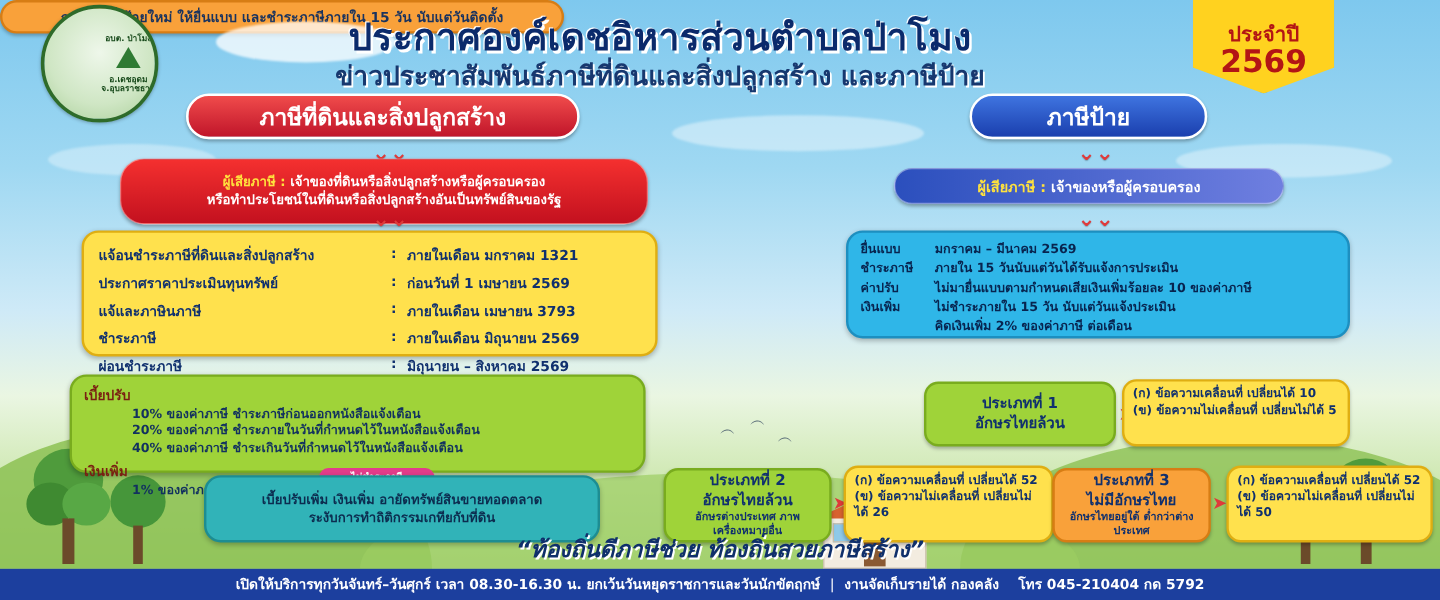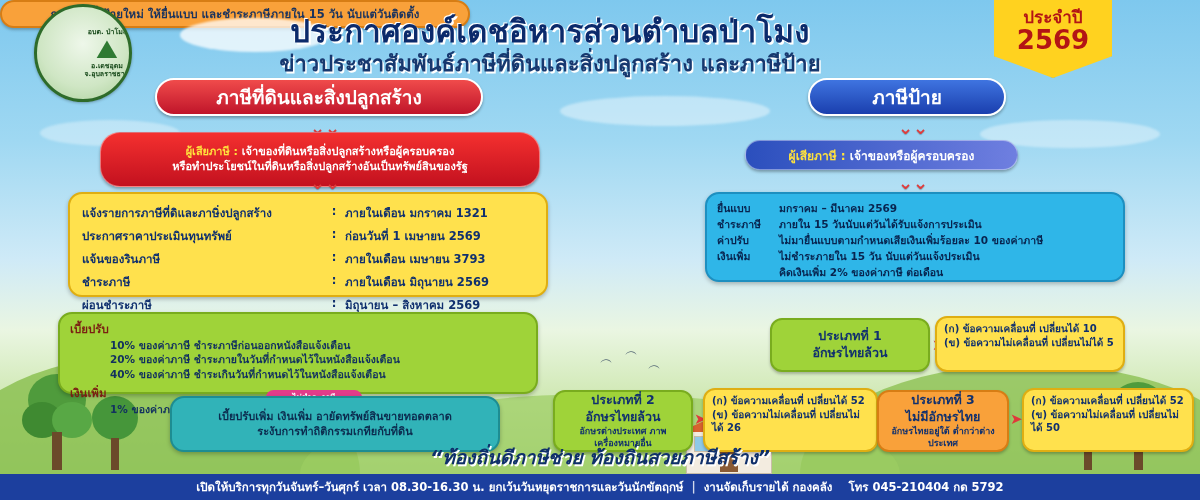--- a/index.html
+++ b/index.html
@@ -38,21 +38,21 @@
   }
   .title-sub{
     position:absolute;left:150px;top:46px;width:800px;text-align:center;
     font-size:22px;font-weight:bold;color:#17386f;
     text-shadow:1.5px 1.5px 0 #ffffff;
   }
   .year-badge{
     position:absolute;right:88px;top:0;width:118px;height:78px;background:#ffd21f;
     clip-path:polygon(0 0,100% 0,100% 72%,50% 100%,0 72%);
     display:flex;flex-direction:column;align-items:center;justify-content:flex-start;
-    padding-top:8px;box-sizing:border-box;box-shadow:0 2px 4px rgba(0,0,0,.25);
+    padding-top:20px;box-sizing:border-box;box-shadow:0 2px 4px rgba(0,0,0,.25);
   }
   .year-badge .y1{font-size:17px;font-weight:bold;color:#b31515;line-height:1.1;}
   .year-badge .y2{font-size:26px;font-weight:bold;color:#b31515;line-height:1.05;}
 
   
   .pill{
     position:absolute;border-radius:22px;display:flex;align-items:center;justify-content:center;
     color:#fff;font-weight:bold;text-align:center;box-shadow:0 2px 3px rgba(0,0,0,.3);
     box-sizing:border-box;
   }
@@ -63,21 +63,21 @@
 
   .chev{position:absolute;color:#e03a3a;font-size:18px;font-weight:bold;line-height:1;text-shadow:0 1px 1px rgba(0,0,0,.25);}
 
   .payer-left{
     left:100px;top:132px;width:440px;height:55px;border-radius:20px;
     background:linear-gradient(to bottom,#f4302f,#c3111f);
     font-size:11px;font-weight:bold;line-height:1.35;padding:0 10px;border:1px solid #ffffff66;
   }
   .payer-left .lbl{color:#ffe23d;}
   .payer-right{
-    left:745px;top:140px;width:273px;height:30px;border-radius:16px;
+    left:745px;top:140px;width:325px;height:30px;border-radius:16px;
     background:linear-gradient(to right,#2b4fbd,#6f7fe0);
     font-size:12px;font-weight:bold;padding:1px 8px;border:1px solid #ffffff66;
   }
   .payer-right .lbl{color:#ffe23d;}
 
   .card{position:absolute;border-radius:14px;box-sizing:border-box;box-shadow:0 2px 4px rgba(0,0,0,.25);}
   .yellow-card{
     left:68px;top:192px;width:480px;height:105px;background:#ffe14d;border:2px solid #dfae12;padding:7px 12px;
   }
   .yellow-card table{width:100%;border-collapse:collapse;}
@@ -216,31 +216,31 @@
       <br>
       <span>หรือทำประโยชน์ในที่ดินหรือสิ่งปลูกสร้างอันเป็นทรัพย์สินของรัฐ</span>
     </div>
   </div>
   <div class="chev" style="left:310px;top:174px;">⌄⌄</div>
 
   <div class="card yellow-card">
     <table>
       <tbody>
           <tr>
-        <td>แจ้งรายการภาษีที่ดิและภาษิ่งปลูกสร้าง</td>
+        <td>แจ้อนชำระภาษีที่ดินและสิ่งปลูกสร้าง</td>
         <td class="c2">:</td>
         <td class="c3">ภายในเดือน มกราคม 1321</td>
       </tr>
       <tr>
         <td>ประกาศราคาประเมินทุนทรัพย์</td>
         <td class="c2">:</td>
         <td class="c3">ก่อนวันที่ 1 เมษายน 2569</td>
       </tr>
       <tr>
-        <td>แจ้นของรินภาษี</td>
+        <td>แจ้และภาษินภาษี</td>
         <td class="c2">:</td>
         <td class="c3">ภายในเดือน เมษายน 3793</td>
       </tr>
       <tr>
         <td>ชำระภาษี</td>
         <td class="c2">:</td>
         <td class="c3">ภายในเดือน มิถุนายน 2569</td>
       </tr>
       <tr>
         <td>ผ่อนชำระภาษี</td>

